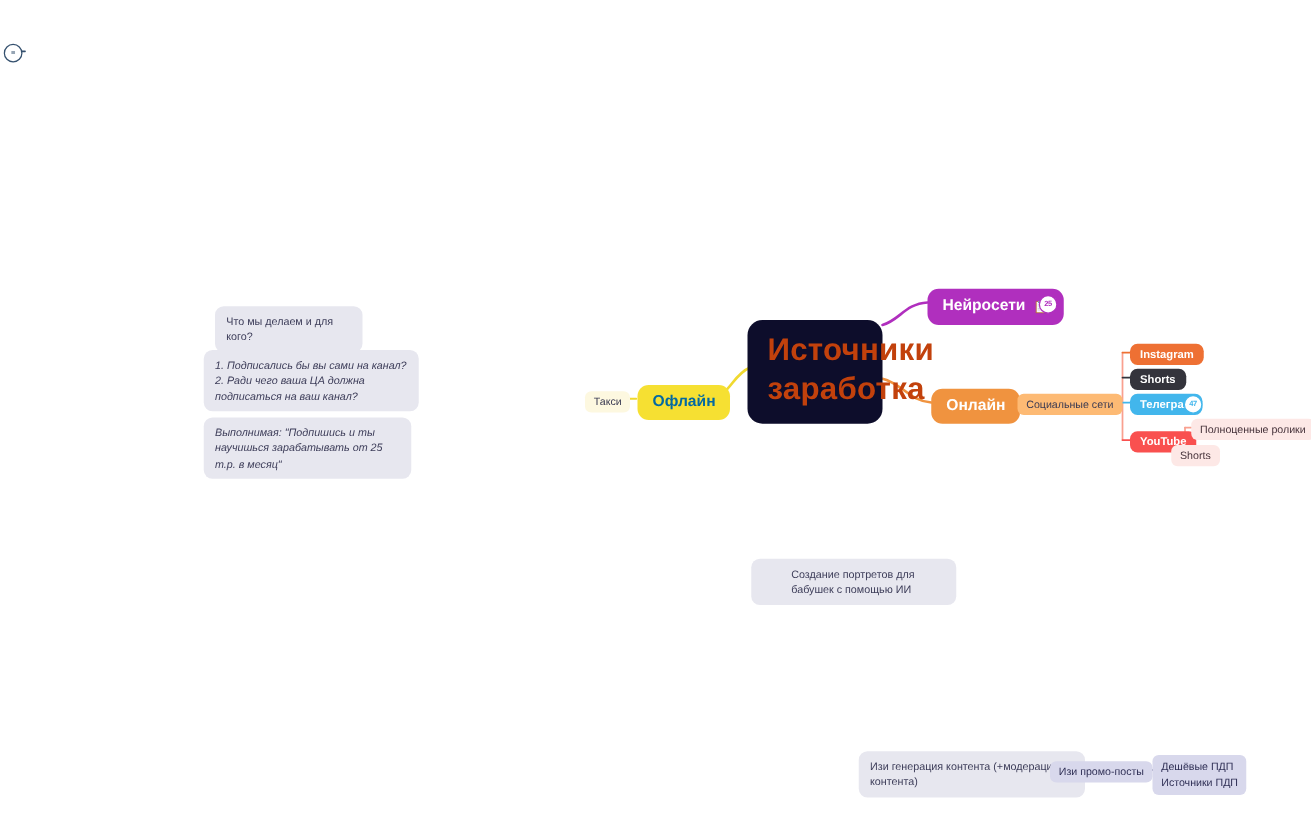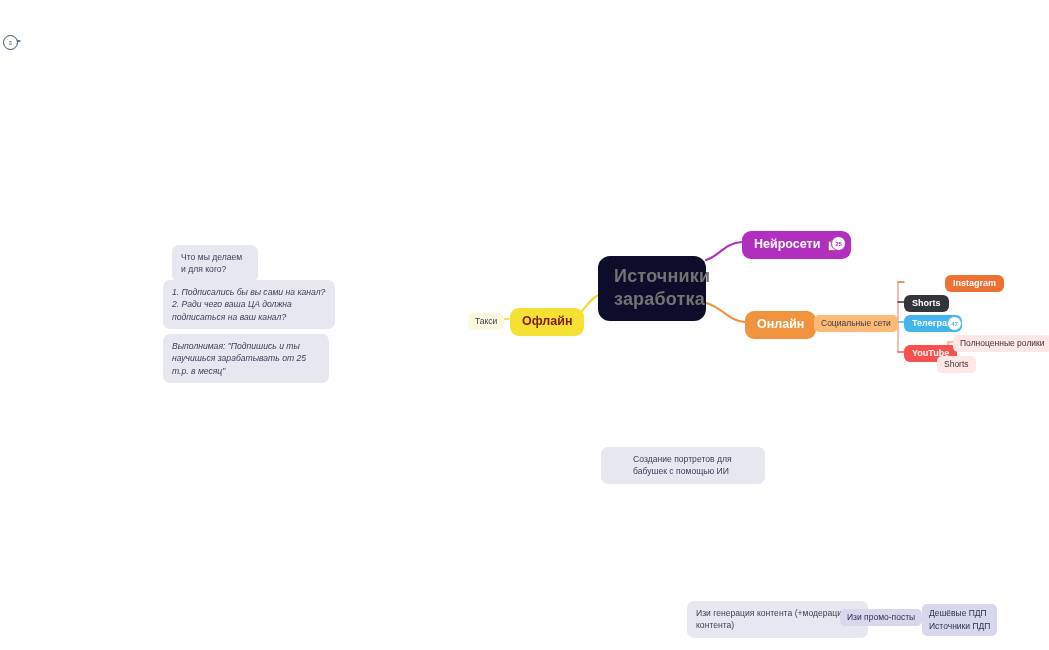--- a/index.html
+++ b/index.html
@@ -32,41 +32,41 @@
   .node {
     position: absolute;
     box-sizing: border-box;
     white-space: nowrap;
     line-height: 1.25;
   }
 
   
   .root-node {
     background: #0d0d2b;
-    color: #737373;
+    color: #c2410c;
     border-radius: 12px;
-    font-size: 18px;
+    font-size: 25px;
     font-weight: 700;
     padding: 9px 16px 11px 16px;
     white-space: normal;
     text-align: left;
     letter-spacing: .2px;
   }
 
   
   .pill {
     border-radius: 9px;
     font-size: 12.5px;
     font-weight: 700;
     padding: 6px 12px;
     color: #fff;
   }
   .pill-purple { background: #b02fbe; }
   .pill-orange { background: #f0933f; }
-  .pill-yellow { background: #f6e032; color: #7f1d1d; }
+  .pill-yellow { background: #f6e032; color: #0369a1; }
 
   
   .tag {
     font-size: 8.5px;
     font-weight: 400;
     border-radius: 5px;
     padding: 3px 7px;
     color: #3a3a52;
   }
   .tag-cream   { background: #fdba74; }
@@ -74,21 +74,21 @@
   .tag-lilac   { background: #d8d8ec; color: #2f2f55; }
 
   
   .chip {
     font-size: 9px;
     font-weight: 700;
     border-radius: 6px;
     padding: 3px 8px;
     color: #ffffff;
   }
-  .chip-instagram { background: #ee7033; margin-left: 41px; }
+  .chip-instagram { background: #ee7033; }
   .chip-tiktok    { background: #34343c; }
   .chip-telegram  { background: #42b6ec; }
   .chip-youtube   { background: #f9504f; }
 
   
   .notebox {
     background: #e7e7ef;
     border-radius: 7px;
     color: #3d3d59;
     font-size: 8.6px;
@@ -199,21 +199,21 @@
 
   <div class="node chip chip-telegram" style="left:904px; top:315px;">Телеграм</div>
   <div class="badge badge-blue" style="left:947px; top:316px;">47</div>
 
   <div class="node chip chip-youtube" style="left:904px; top:345px;">YouTube</div>
 
   <div class="node tag tag-peach" style="left:953px; top:335px;">Полноценные ролики</div>
 
   <div class="node tag tag-peach" style="left:937px; top:356px;">Shorts</div>
 
-  <div class="node notebox" style="left:172px; top:245px; width:86px;">Что мы делаем и для кого?</div>
+  <div class="node notebox" style="left:172px; top:245px; width:118px;">Что мы делаем и для кого?</div>
 
   <div class="node notebox italic" style="left:163px; top:280px; width:172px;">1. Подписались бы вы сами на канал? 2. Ради чего ваша ЦА должна подписаться на ваш канал?</div>
 
   <div class="node notebox italic" style="left:163px; top:334px; width:166px;">Выполнимая: "Подпишись и ты научишься зарабатывать от 25 т.р. в месяц"</div>
 
   <div class="node notebox" style="left:601px; top:447px; width:164px;padding-left:32px;">Создание портретов для бабушек с помощью ИИ</div>
 
   <div class="node notebox" style="left:687px; top:601px; width:181px;">Изи генерация контента (+модерация контента)</div>
 
   <div class="node tag tag-lilac" style="left:840px; top:609px;">Изи промо-посты</div>

